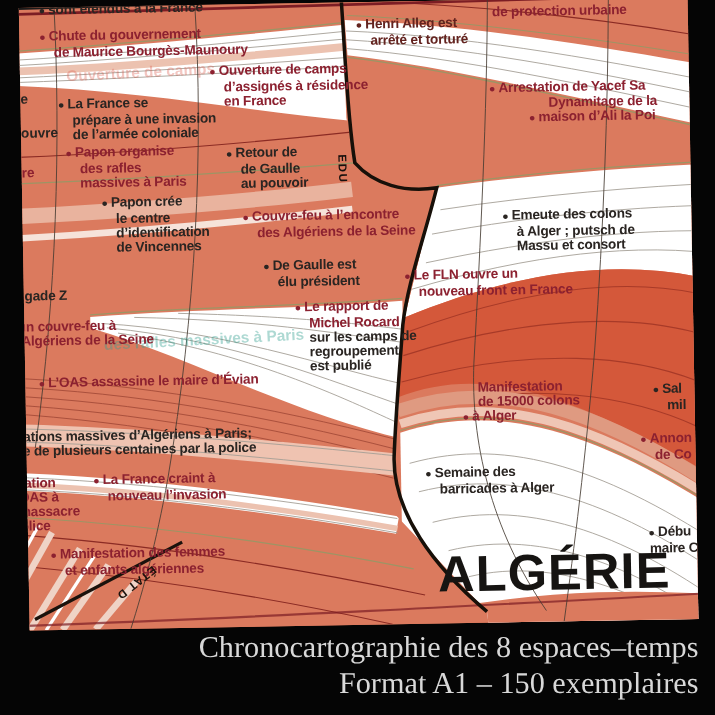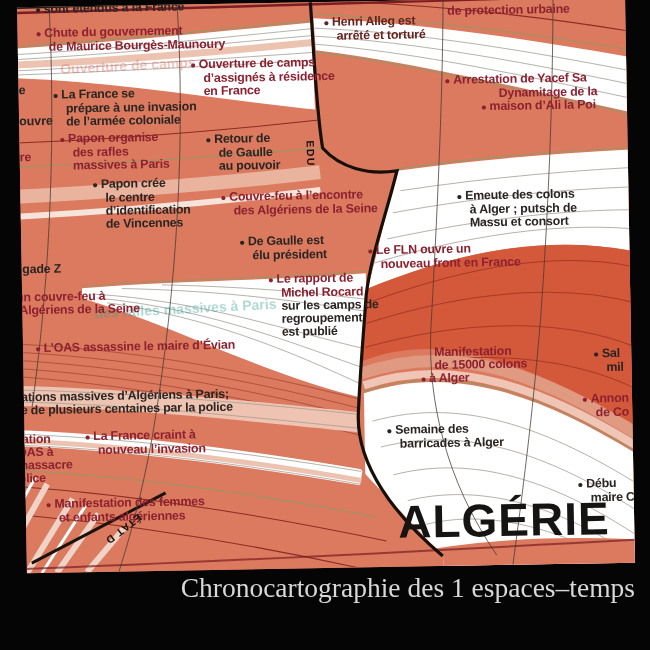--- a/index.html
+++ b/index.html
@@ -259,21 +259,21 @@
           <span class="bl" style="padding-left: 14px;">Manifestation</span>
           <span class="bl" style="padding-left: 14px;">de 15000 colons</span>
           <span class="bl" style="padding-left: 0px;"><span class="bu">●</span>à Alger</span>
         </div>
         <div class="ev" style="left: 570px; top: 350px; color: rgb(42, 37, 34);">
           <span class="bl" style="padding-left: 0px;"><span class="bu">●</span>Sal</span>
           <span class="bl" style="padding-left: 13px;">mil</span>
         </div>
         <div class="ev" style="left: 558px; top: 395px; color: rgb(140, 33, 48);">
           <span class="bl" style="padding-left: 0px;"><span class="bu">●</span>Annon</span>
-          <span class="bl" style="padding-left: 13px; text-align: right;">de Co</span>
+          <span class="bl" style="padding-left: 13px;">de Co</span>
         </div>
         <div class="ev" style="left: -28px; top: 384px; color: rgb(42, 37, 34);">
           <span class="bl" style="padding-left: 4px;">festations massives d’Algériens à Paris;</span>
           <span class="bl" style="padding-left: 0px;">sacre de plusieurs centaines par la police</span>
         </div>
         <div class="ev" style="left: -24px; top: 426px; color: rgb(140, 33, 48);">
           <span class="bl" style="padding-left: 4px;">estation</span>
           <span class="bl" style="padding-left: 0px;">e l’OAS à</span>
           <span class="bl" style="padding-left: 16px;">massacre</span>
           <span class="bl" style="padding-left: 10px;">police</span>
@@ -284,26 +284,27 @@
         </div>
         <div class="ev" style="left: 20px; top: 491px; color: rgb(140, 33, 48);">
           <span class="bl" style="padding-left: 0px;"><span class="bu">●</span>Manifestation des femmes</span>
           <span class="bl" style="padding-left: 13px;">et enfants algériennes</span>
         </div>
         <div class="ev" style="left: 362px; top: 423px; color: rgb(42, 37, 34);">
           <span class="bl" style="padding-left: 0px;"><span class="bu">●</span>Semaine des</span>
           <span class="bl" style="padding-left: 13px;">barricades à Alger</span>
         </div>
         <div class="ev" style="left: 552px; top: 480px; color: rgb(42, 37, 34);">
-          <span class="bl" style="padding-left: 0px;"><span class="bu">●</span>Débu</span>
+          <span class="bl" style="padding-left: 0px; margin-left: 12px;"><span class="bu">●</span>Débu</span>
           <span class="bl" style="padding-left: 13px;">maire C</span>
         </div>
       </div>
 
     <div id="poster-title">ALGÉRIE</div>
     <div id="edu-label">EDU</div>
     <div id="etat-label">ÉTAT D</div>
   </div>
 
   <div id="caption">
-    <div>Chronocartographie des 1 espaces–temps</div>
+    <div>Chronocartographie des 8 espaces–temps</div>
+    <div>Format A1 – 150 exemplaires</div>
   </div>
 </div>
 
 </body></html>

